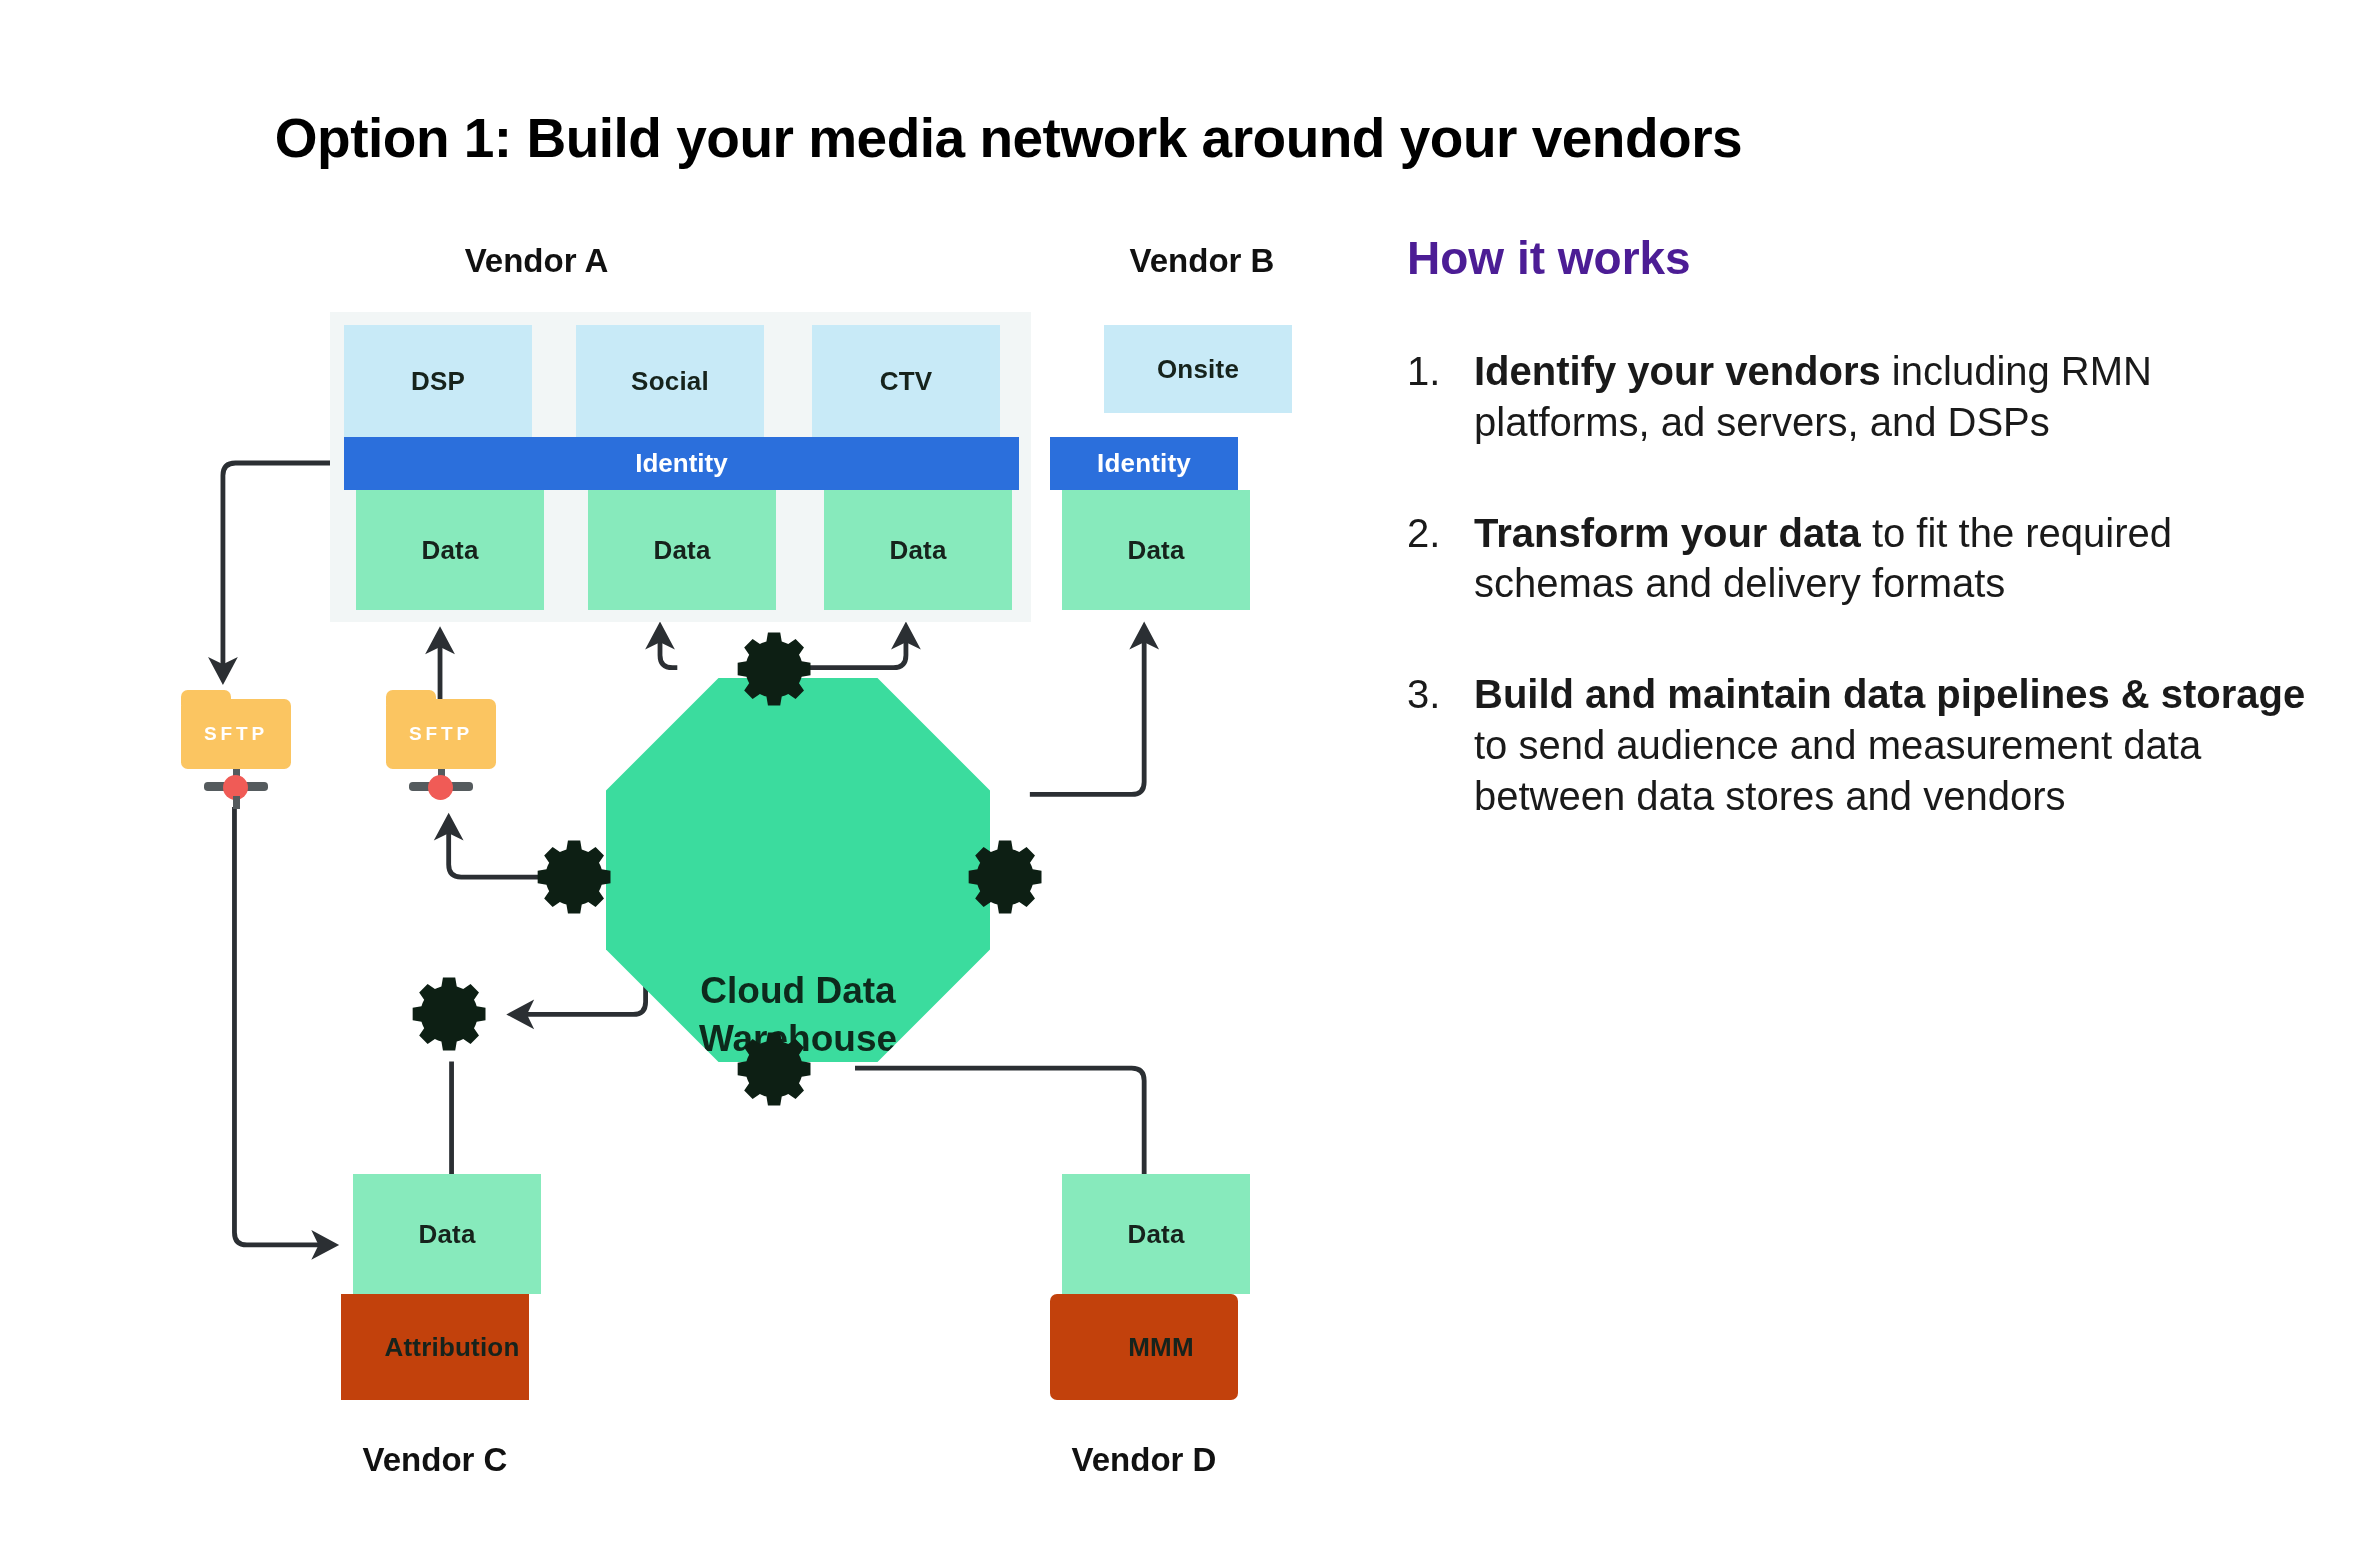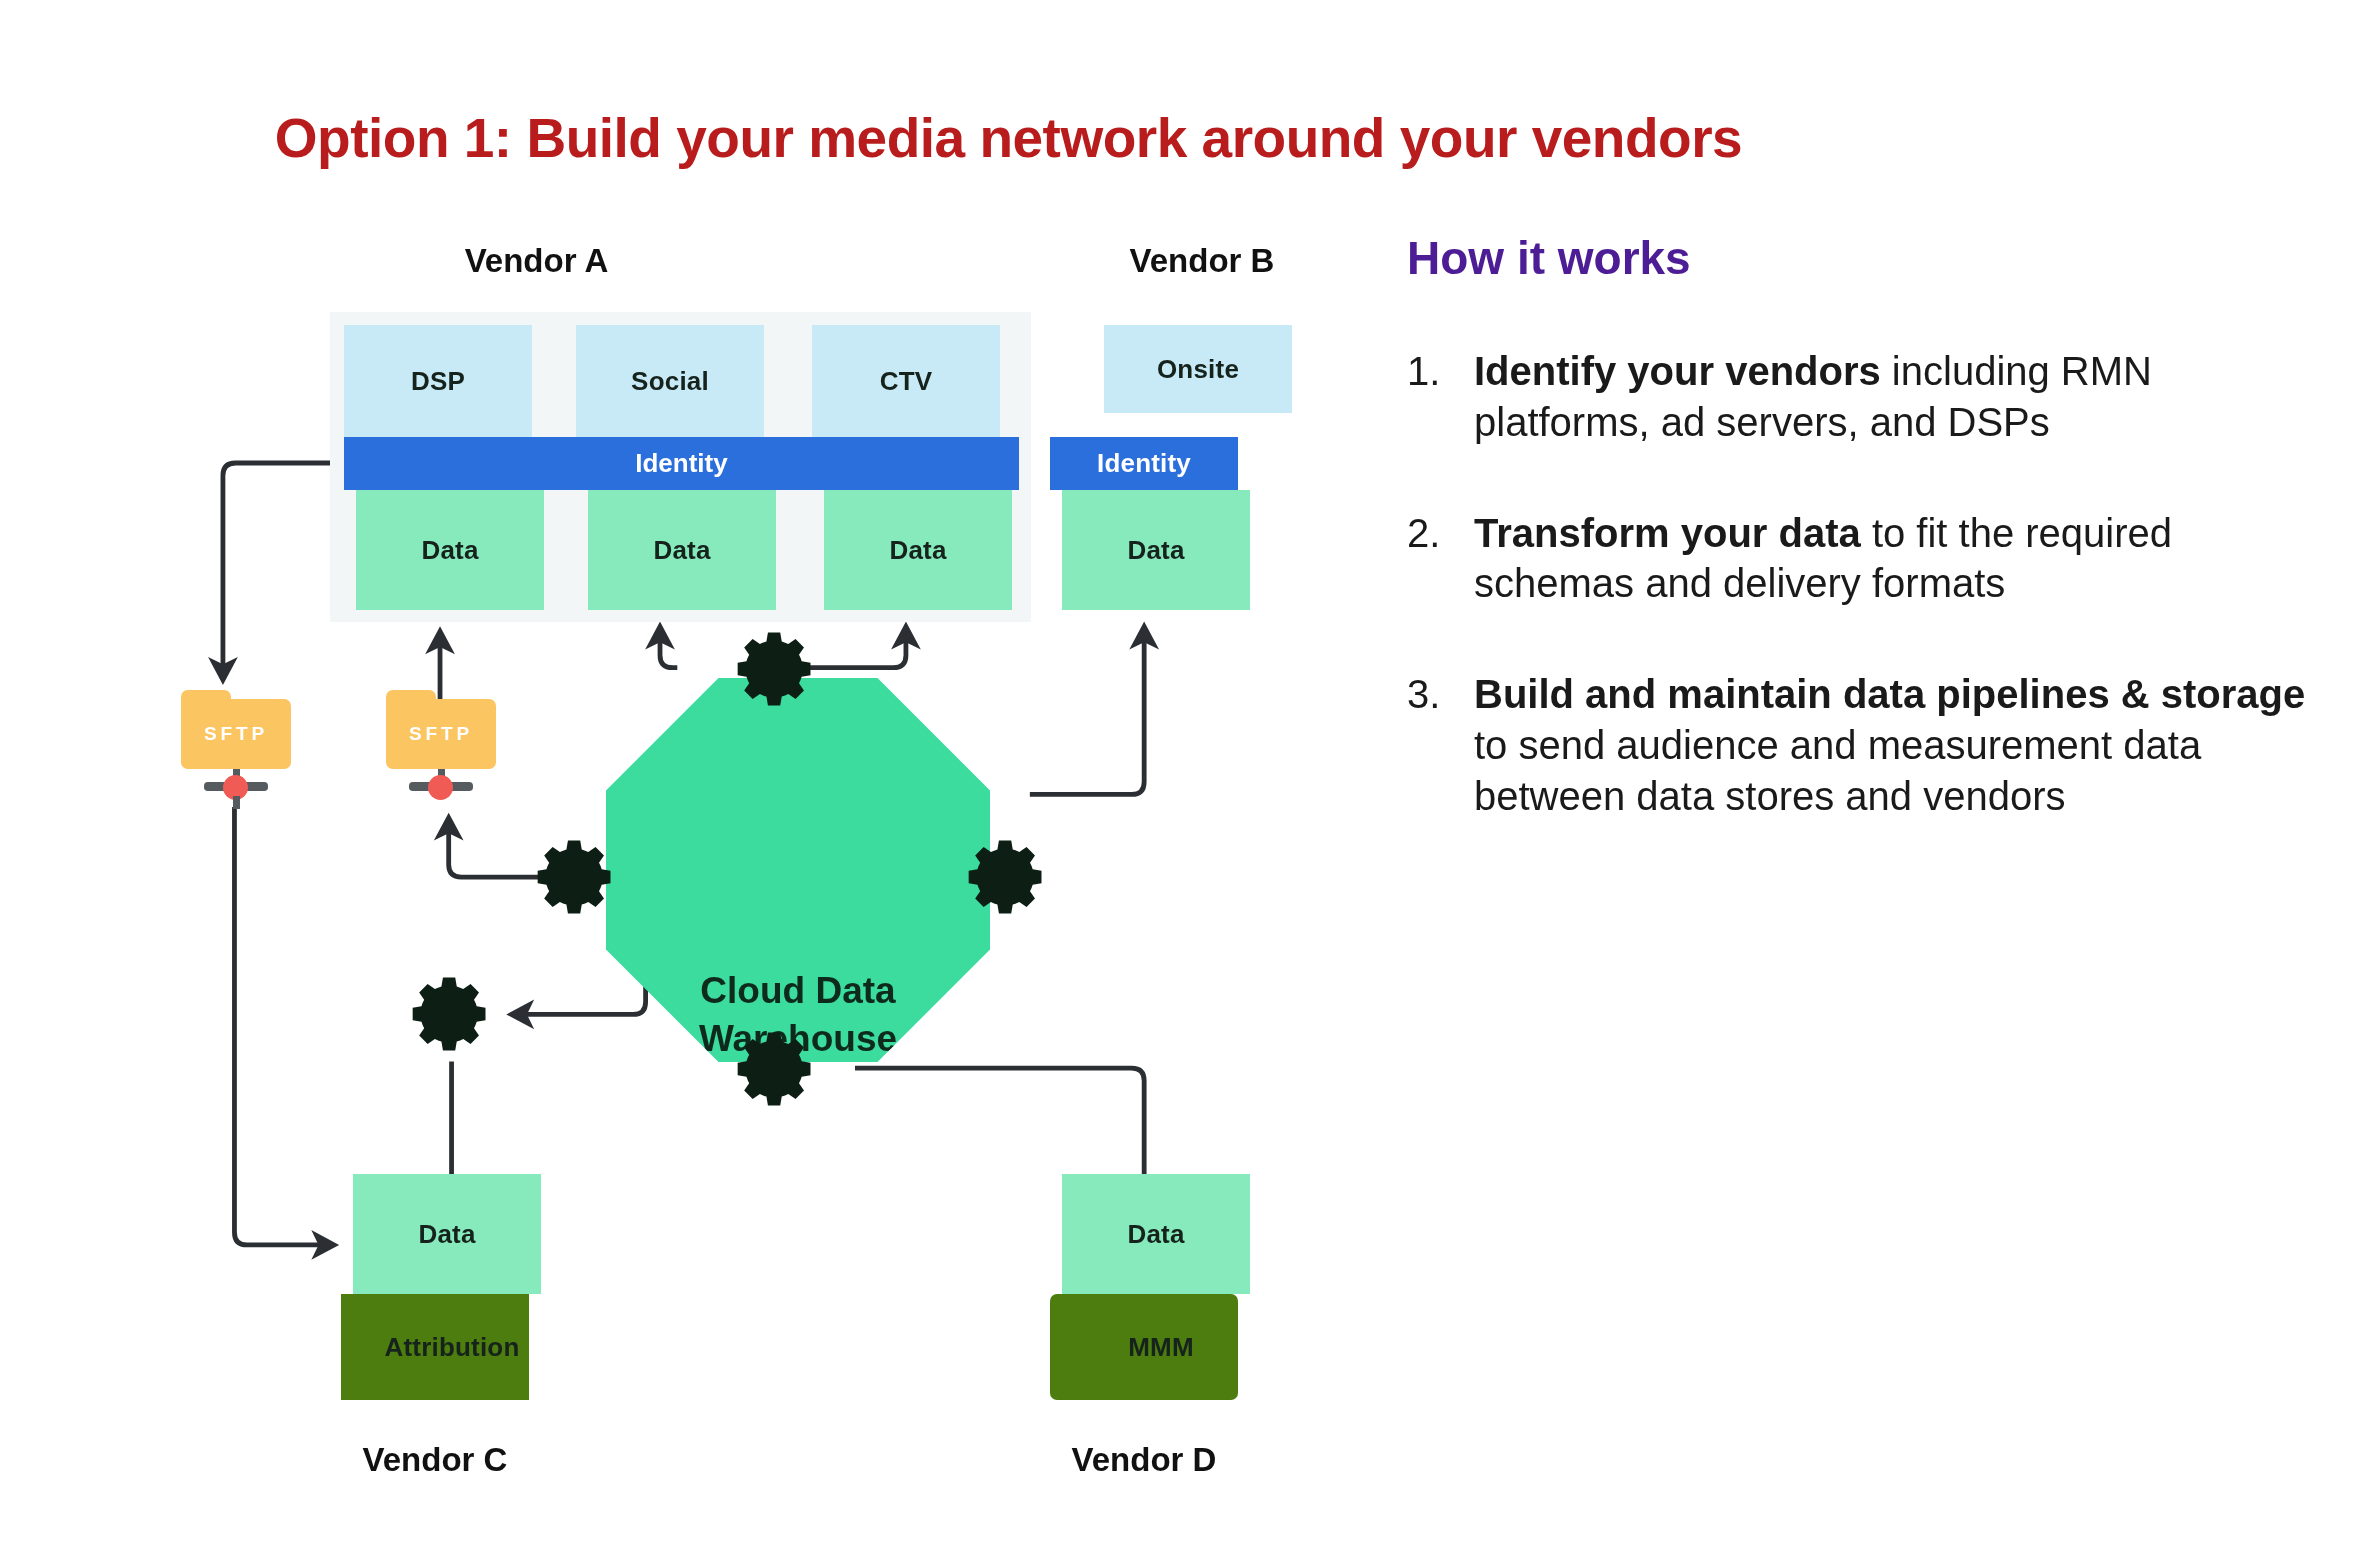--- a/index.html
+++ b/index.html
@@ -14,21 +14,21 @@
   #root{position:absolute;inset:0;}
 
   
   .title{
     position:absolute;
     left:0;top:106px;width:2017px;
     text-align:center;
     font-size:55px;
     font-weight:bold;
     letter-spacing:-0.5px;
-    color:#b91c1c;
+    color:#000000;
   }
 
   
   #diagram{position:absolute;left:0;top:0;width:1345px;height:1561px;}
   #wires{position:absolute;left:0;top:0;width:1345px;height:1561px;}
 
   .vendor-label{
     position:absolute;
     font-size:33px;font-weight:bold;color:#111;
     text-align:center;
@@ -43,21 +43,21 @@
   .stack{position:absolute;}
   .cell{
     display:flex;align-items:center;justify-content:center;
     font-size:26px;font-weight:bold;letter-spacing:0.2px;
     color:#16231c;
     box-sizing:border-box;
   }
   .cell.channel{background:#c8eaf7;}
   .cell.identity{background:#2b6fdc;color:#ffffff;}
   .cell.data{background:#87eabc;margin-left:12px;}
-  .cell.attribution{background:#4d7c0f;padding-left:34px;}
+  .cell.attribution{background:#c2410c;padding-left:34px;}
 
   
   .identity-band{
     position:absolute;
     left:344px;top:437px;width:675px;height:53px;
     background:#2b6fdc;
     display:flex;align-items:center;justify-content:center;
     color:#fff;font-size:26px;font-weight:bold;
     z-index:3;
   }

